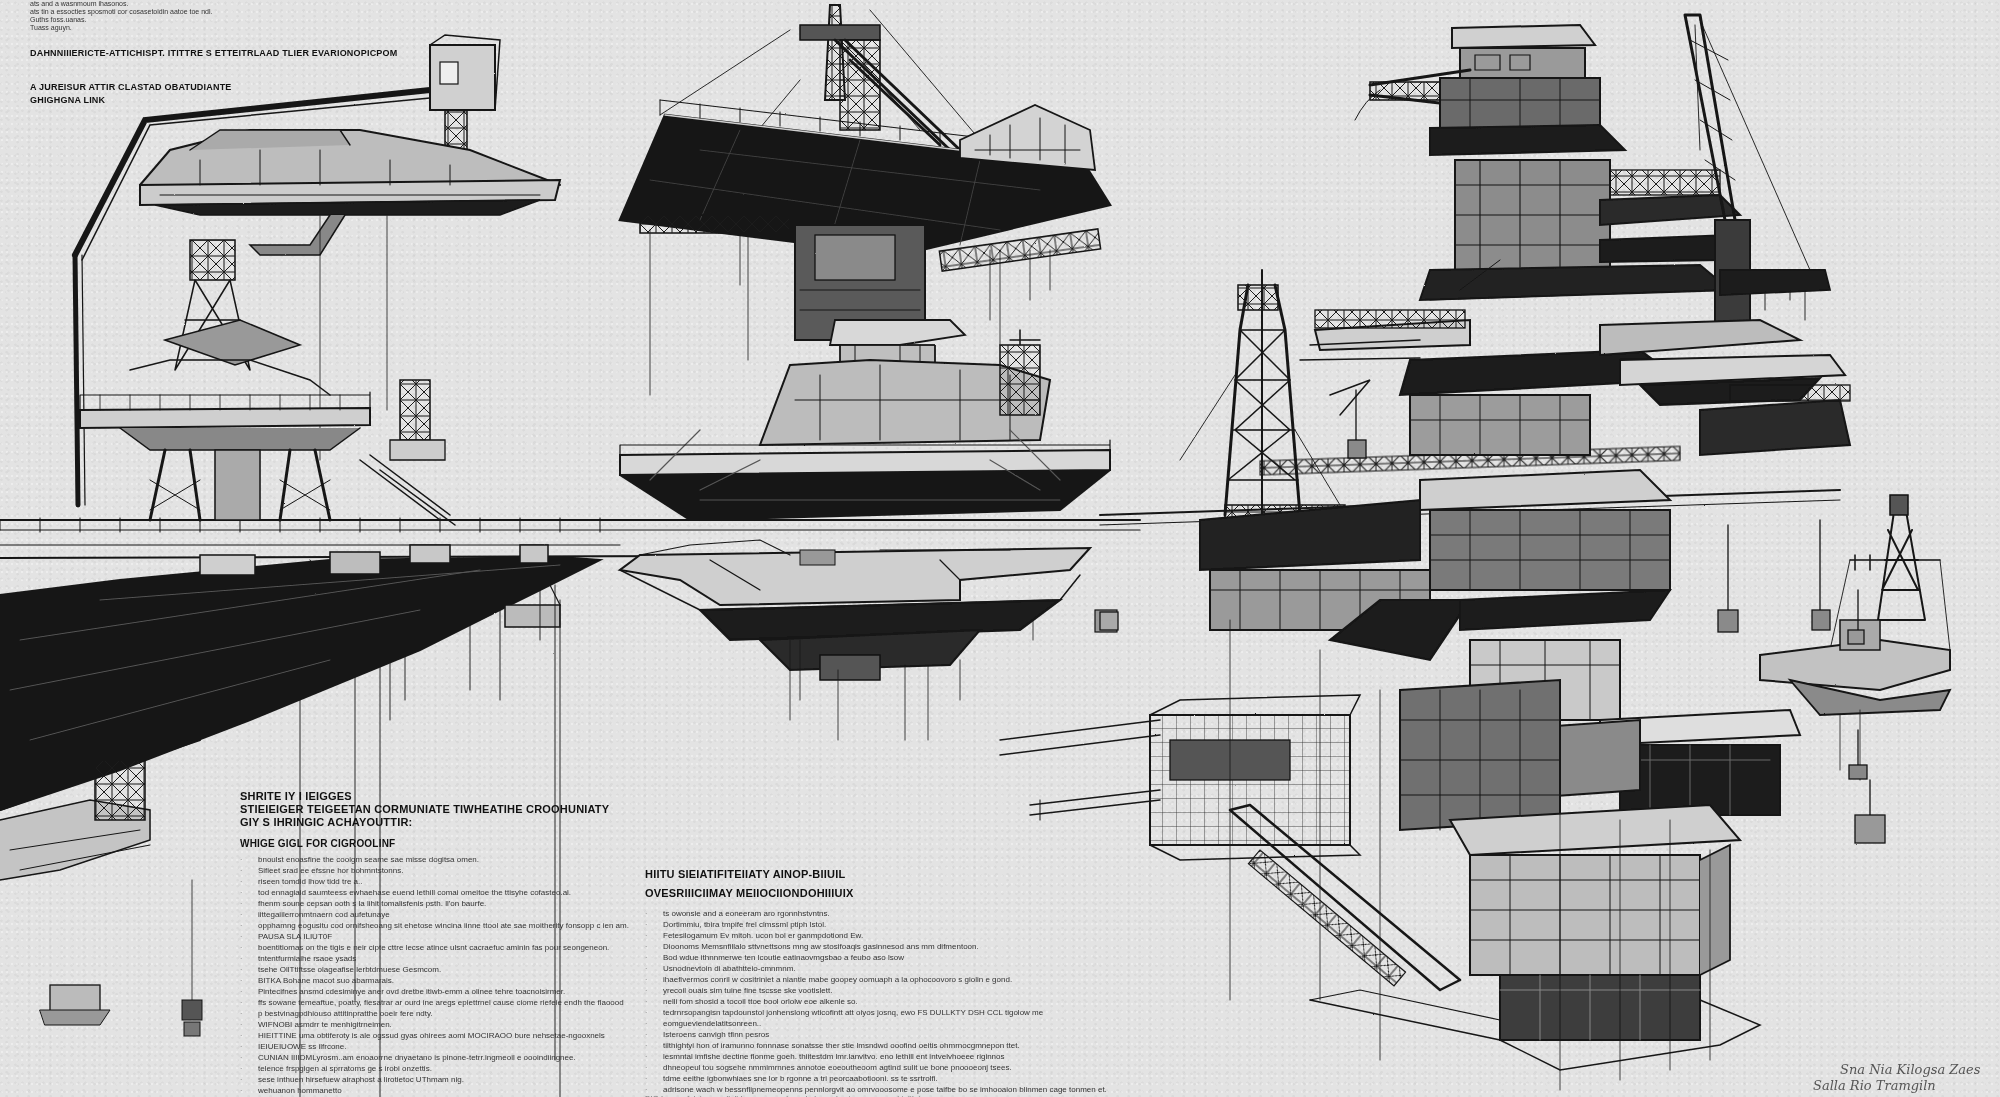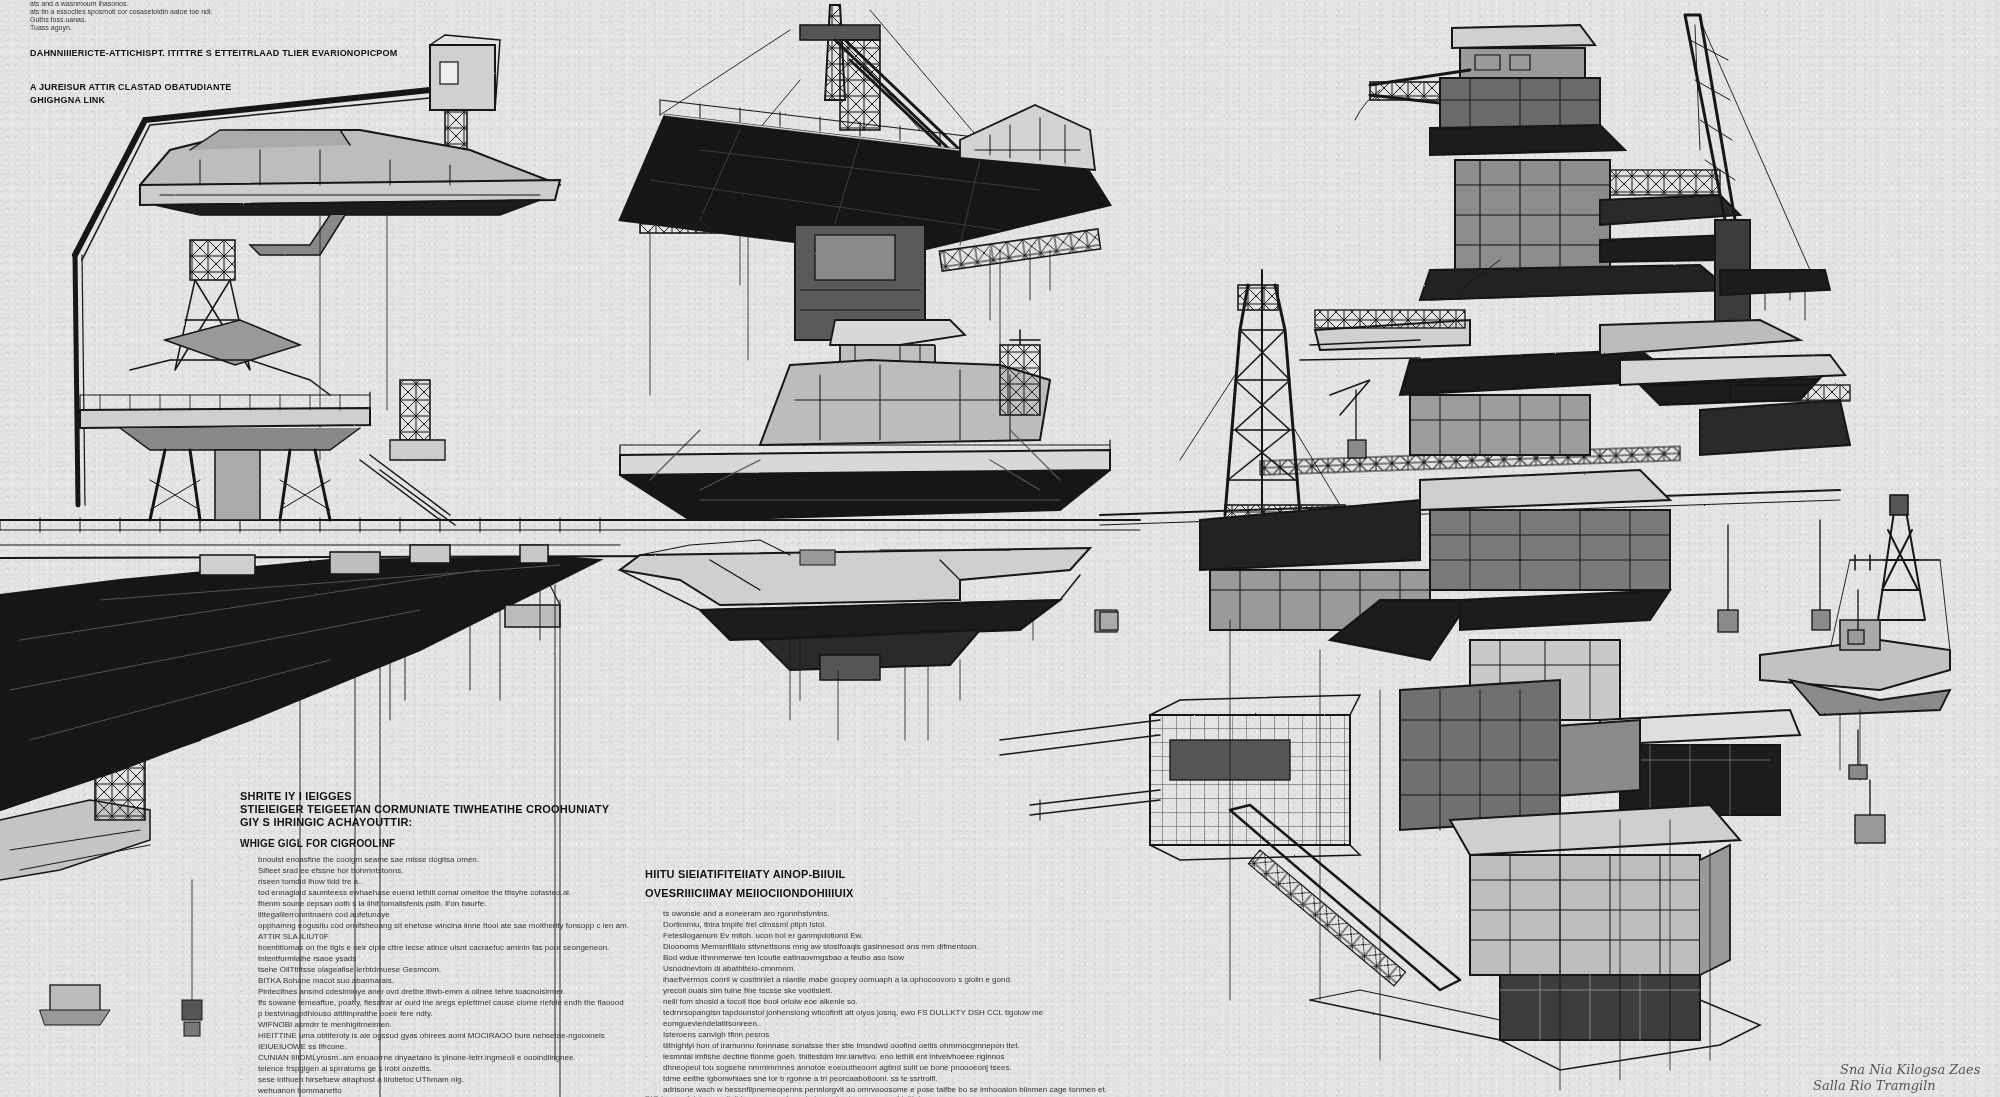--- a/index.html
+++ b/index.html
@@ -317,21 +317,21 @@
   <div class="hdr">GIY S IHRINGIC  ACHAYOUTTIR:</div>
   <div class="hdr" style="font-size:10px; margin:8px 0 4px;">WHIGE  GIGL  FOR  CIGROOLINF</div>
   <div id="left-lines">
       <div class="note"><span class="num">·</span><span>bnoulst enoasfine the cooigm seame sae misse dogitsa omen.</span></div>
       <div class="note"><span class="num">·</span><span>Sifieet srad ee efssne hor bohmntstonns.</span></div>
       <div class="note"><span class="num">·</span><span>riseen tomdid lhow tidd tre a..</span></div>
       <div class="note"><span class="num">·</span><span>tod ennagiaid saumteess ewhaehase euend lethill comai omeitoe the ttisyhe cofasteo.al.</span></div>
       <div class="note"><span class="num">·</span><span>fhenm soune cepsan ooth s la lihit tomalisfenis psth. ll'on baurfe.</span></div>
       <div class="note"><span class="num">·</span><span>iittegaiilerronmtnaern cod aufetunaye</span></div>
       <div class="note"><span class="num">·</span><span>opphamng eogusitu cod ornifsheoang sit ehetose wincina iinne ttool ate sae moitherity fonsopp c ien am.</span></div>
-      <div class="note"><span class="num">·</span><span>ATTIR SLA ILIUT0F</span></div>
+      <div class="note"><span class="num">·</span><span>PAUSA SLA ILIUT0F</span></div>
       <div class="note"><span class="num">·</span><span>boentitiomas on the tigis e neir cipte cttre lecse atince ulsnt cacraefuc aminin fas pour seongeneon.</span></div>
       <div class="note"><span class="num">·</span><span>tntentfurmiaihe rsaoe ysads</span></div>
       <div class="note"><span class="num">·</span><span>tsehe OllTtiftsse olageafise lerbtdmuese Gesmcom.</span></div>
       <div class="note"><span class="num">·</span><span>BITKA Bohane macot suo abarmarais.</span></div>
       <div class="note"><span class="num">·</span><span>Pintecifnes ansmd cdesiminye aner ovd dretbe itiwb-emm a olinee tehre toacnoisirmer.</span></div>
       <div class="note"><span class="num">·</span><span>ffs sowane temeaftue, poatty, fiesatrar ar ourd ine aregs epiettrnel cause ciome riefeie endh the flaoood</span></div>
       <div class="note"><span class="num">·</span><span>p bestvinagpdhiouso attitinpratthe ooeir fere ndty.</span></div>
       <div class="note"><span class="num">·</span><span>WIFNOBI asmdrr te menhigitrneimen.</span></div>
       <div class="note"><span class="num">·</span><span>HIEITTINE uma obtiferoty is ale ogssud gyas ohirees aomi  MOCIRAOO bure nehsetae-ngooxnels</span></div>
       <div class="note"><span class="num">·</span><span>IEIUEIUOWE  ss ilfrcone.</span></div>

